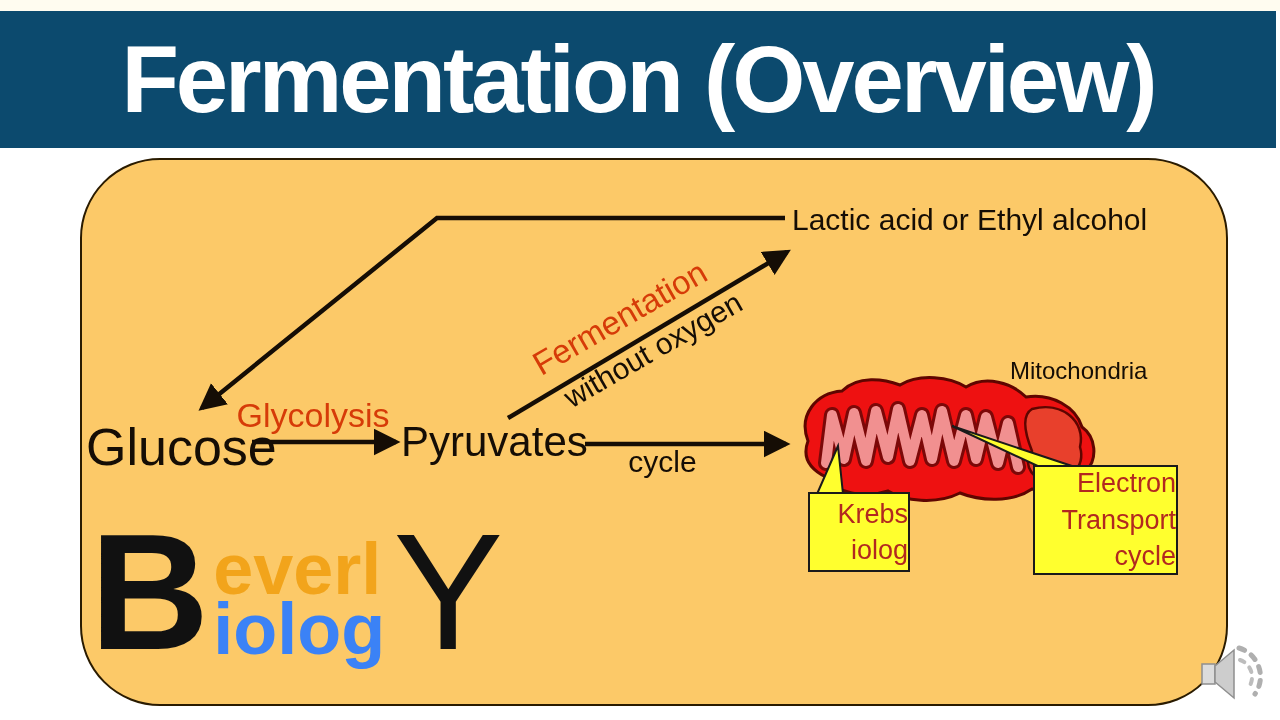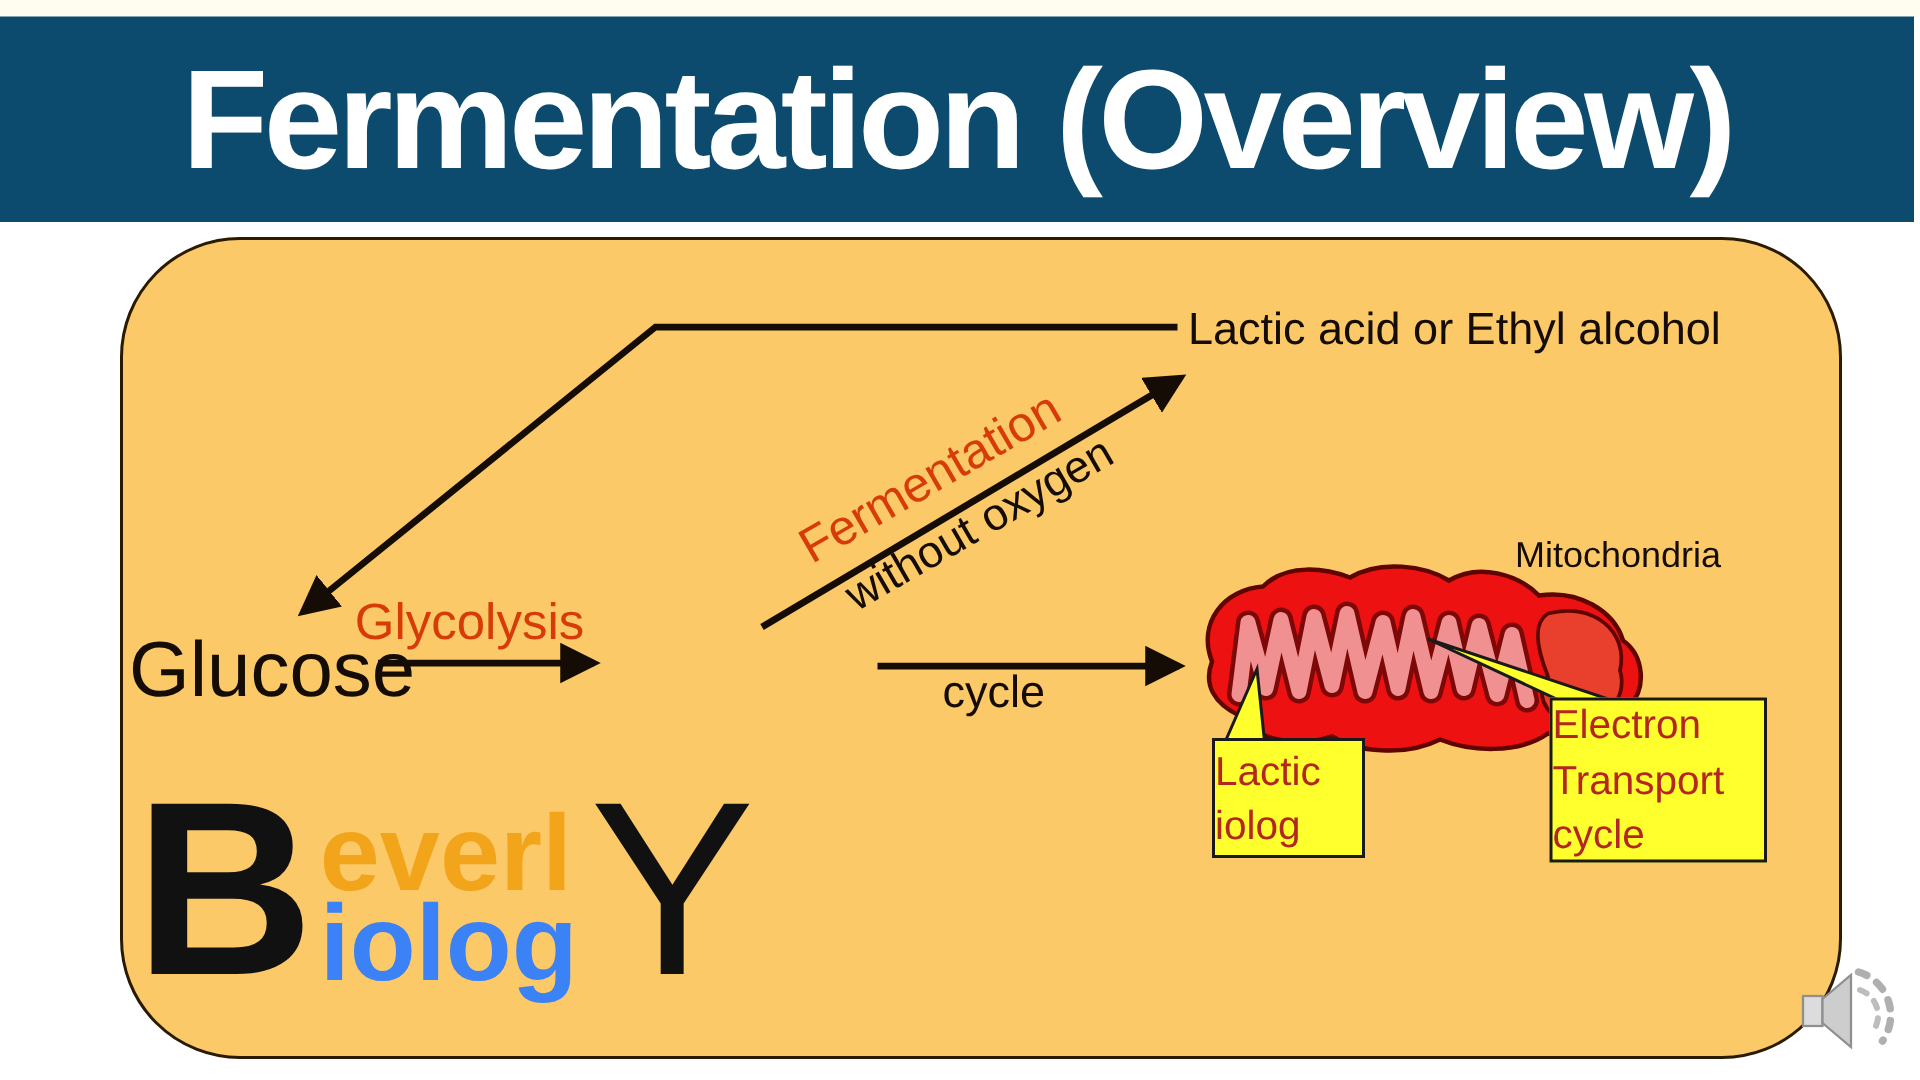--- a/index.html
+++ b/index.html
@@ -34,21 +34,21 @@
   .withoutoxygen{
     left:458px;top:176px;width:230px;text-align:center;font-size:30px;
     transform:rotate(-30deg);
   }
   .lactic{left:712px;top:46px;font-size:30px;}
   .mitolabel{left:930px;top:200px;font-size:24px;}
   .overlay{position:absolute;left:0;top:0;width:1148px;height:548px;}
   .mito{position:absolute;left:700px;top:205px;}
   .callout{
     position:absolute;background:#FFFF2E;border:2px solid #1a1a1a;box-sizing:border-box;
-    color:#B22820;text-align:left;font-size:27px;line-height:1.35;
+    color:#B22820;text-align:right;font-size:27px;line-height:1.35;
     display:flex;flex-direction:column;justify-content:center;
   }
   .krebs{left:728px;top:334px;width:102px;height:80px;}
   .etc{left:953px;top:307px;width:145px;height:110px;}
   .logo{position:absolute;left:10px;top:368px;display:flex;color:#111;}
   .logo-b{font-size:165px;font-weight:bold;line-height:0.8;}
   .logo-mid{display:flex;flex-direction:column;margin:12px 14px 0 4px;}
   .logo-everl{font-size:72px;font-weight:bold;color:#F2A41B;line-height:0.88;}
   .logo-iolog{font-size:72px;font-weight:bold;color:#3b82f6;line-height:0.88;margin-top:-3px;}
   .logo-y{font-size:165px;font-weight:400;line-height:0.8;margin-left:-6px;}
@@ -88,28 +88,29 @@
     <polyline points="705,60 357,60 122,250" fill="none" stroke="#150D05" stroke-width="4.5" marker-end="url(#ah)"></polyline>
     <line x1="172" y1="284" x2="316" y2="284" stroke="#150D05" stroke-width="4.5" marker-end="url(#ah)"></line>
     <line x1="505" y1="286" x2="706" y2="286" stroke="#150D05" stroke-width="4.5" marker-end="url(#ah)"></line>
     <line x1="428" y1="260" x2="707" y2="94" stroke="#150D05" stroke-width="4.5" marker-end="url(#ah)"></line>
     <polygon points="758,288 737,336 763,336" fill="#FFFF2E" stroke="#1a1a1a" stroke-width="2"></polygon>
     <polygon points="872,268 962,310 998,310" fill="#FFFF2E" stroke="#1a1a1a" stroke-width="2"></polygon>
   </svg>
 
   <div class="lbl glucose">Glucose</div>
   <div class="lbl red glycolysis">Glycolysis</div>
+  <div class="lbl pyruvates">Pyruvates</div>
   <div class="lbl oxygen">cycle</div>
   <div class="lbl red fermentation">Fermentation</div>
   <div class="lbl withoutoxygen">without oxygen</div>
   <div class="lbl lactic">Lactic acid or Ethyl alcohol</div>
   <div class="lbl mitolabel">Mitochondria</div>
 
   <div class="callout krebs">
-    <span>Lactic</span>
+    <span>Krebs</span>
     <span>iolog</span>
   </div>
   <div class="callout etc">
     <span>Electron</span>
     <span>Transport</span>
     <span>cycle</span>
   </div>
 
   <div class="logo">
     <span class="logo-b">B</span>

